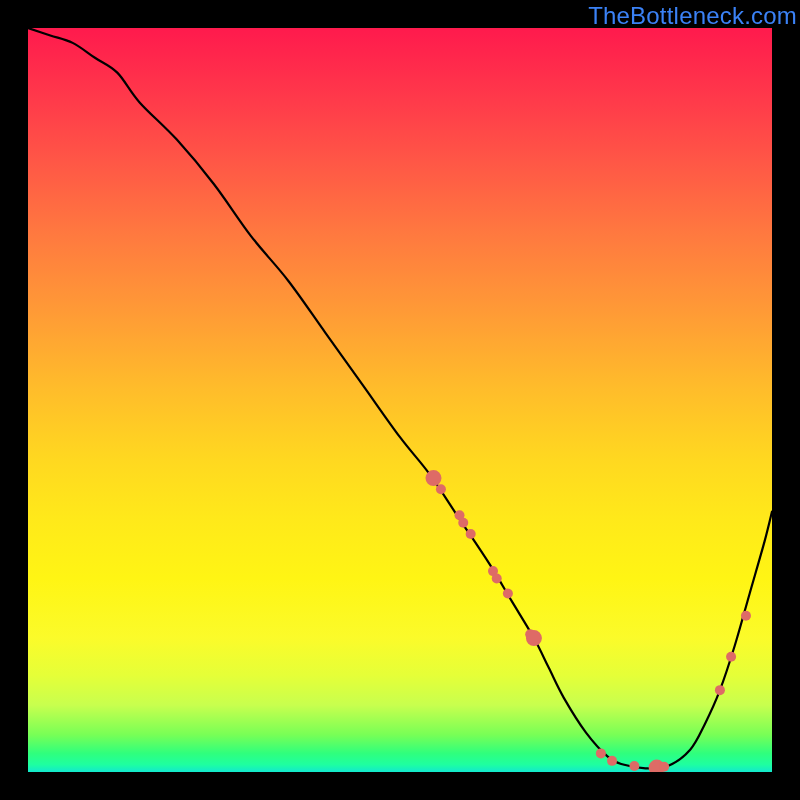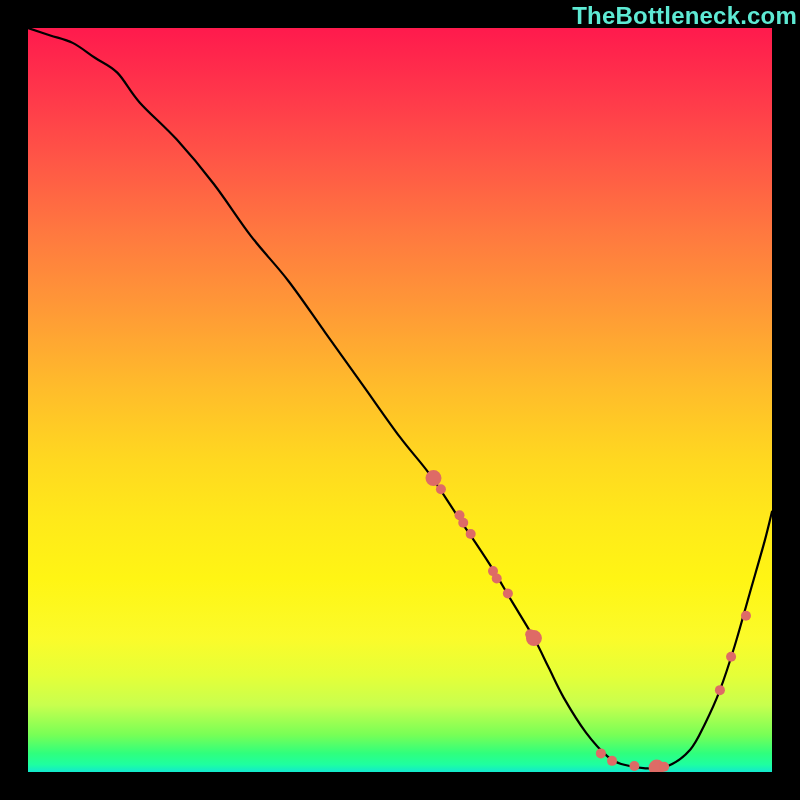--- a/index.html
+++ b/index.html
@@ -33,23 +33,23 @@
       #78ff56 95%,
       #2fff7d 97.5%,
       #1effa0 99%,
       #12e8ce 100%
     );
   }
   .watermark {
     position: absolute;
     right: 3px;
     top: 2px;
-    color: #5eead4;
+    color: #3b82f6;
     font-size: 24px;
-    font-weight: 700;
+    font-weight: 400;
     letter-spacing: 0.2px;
     z-index: 10;
   }
   svg.plot {
     position: absolute;
     left: 0;
     top: 0;
   }
   .curve {
     stroke: #000000;

